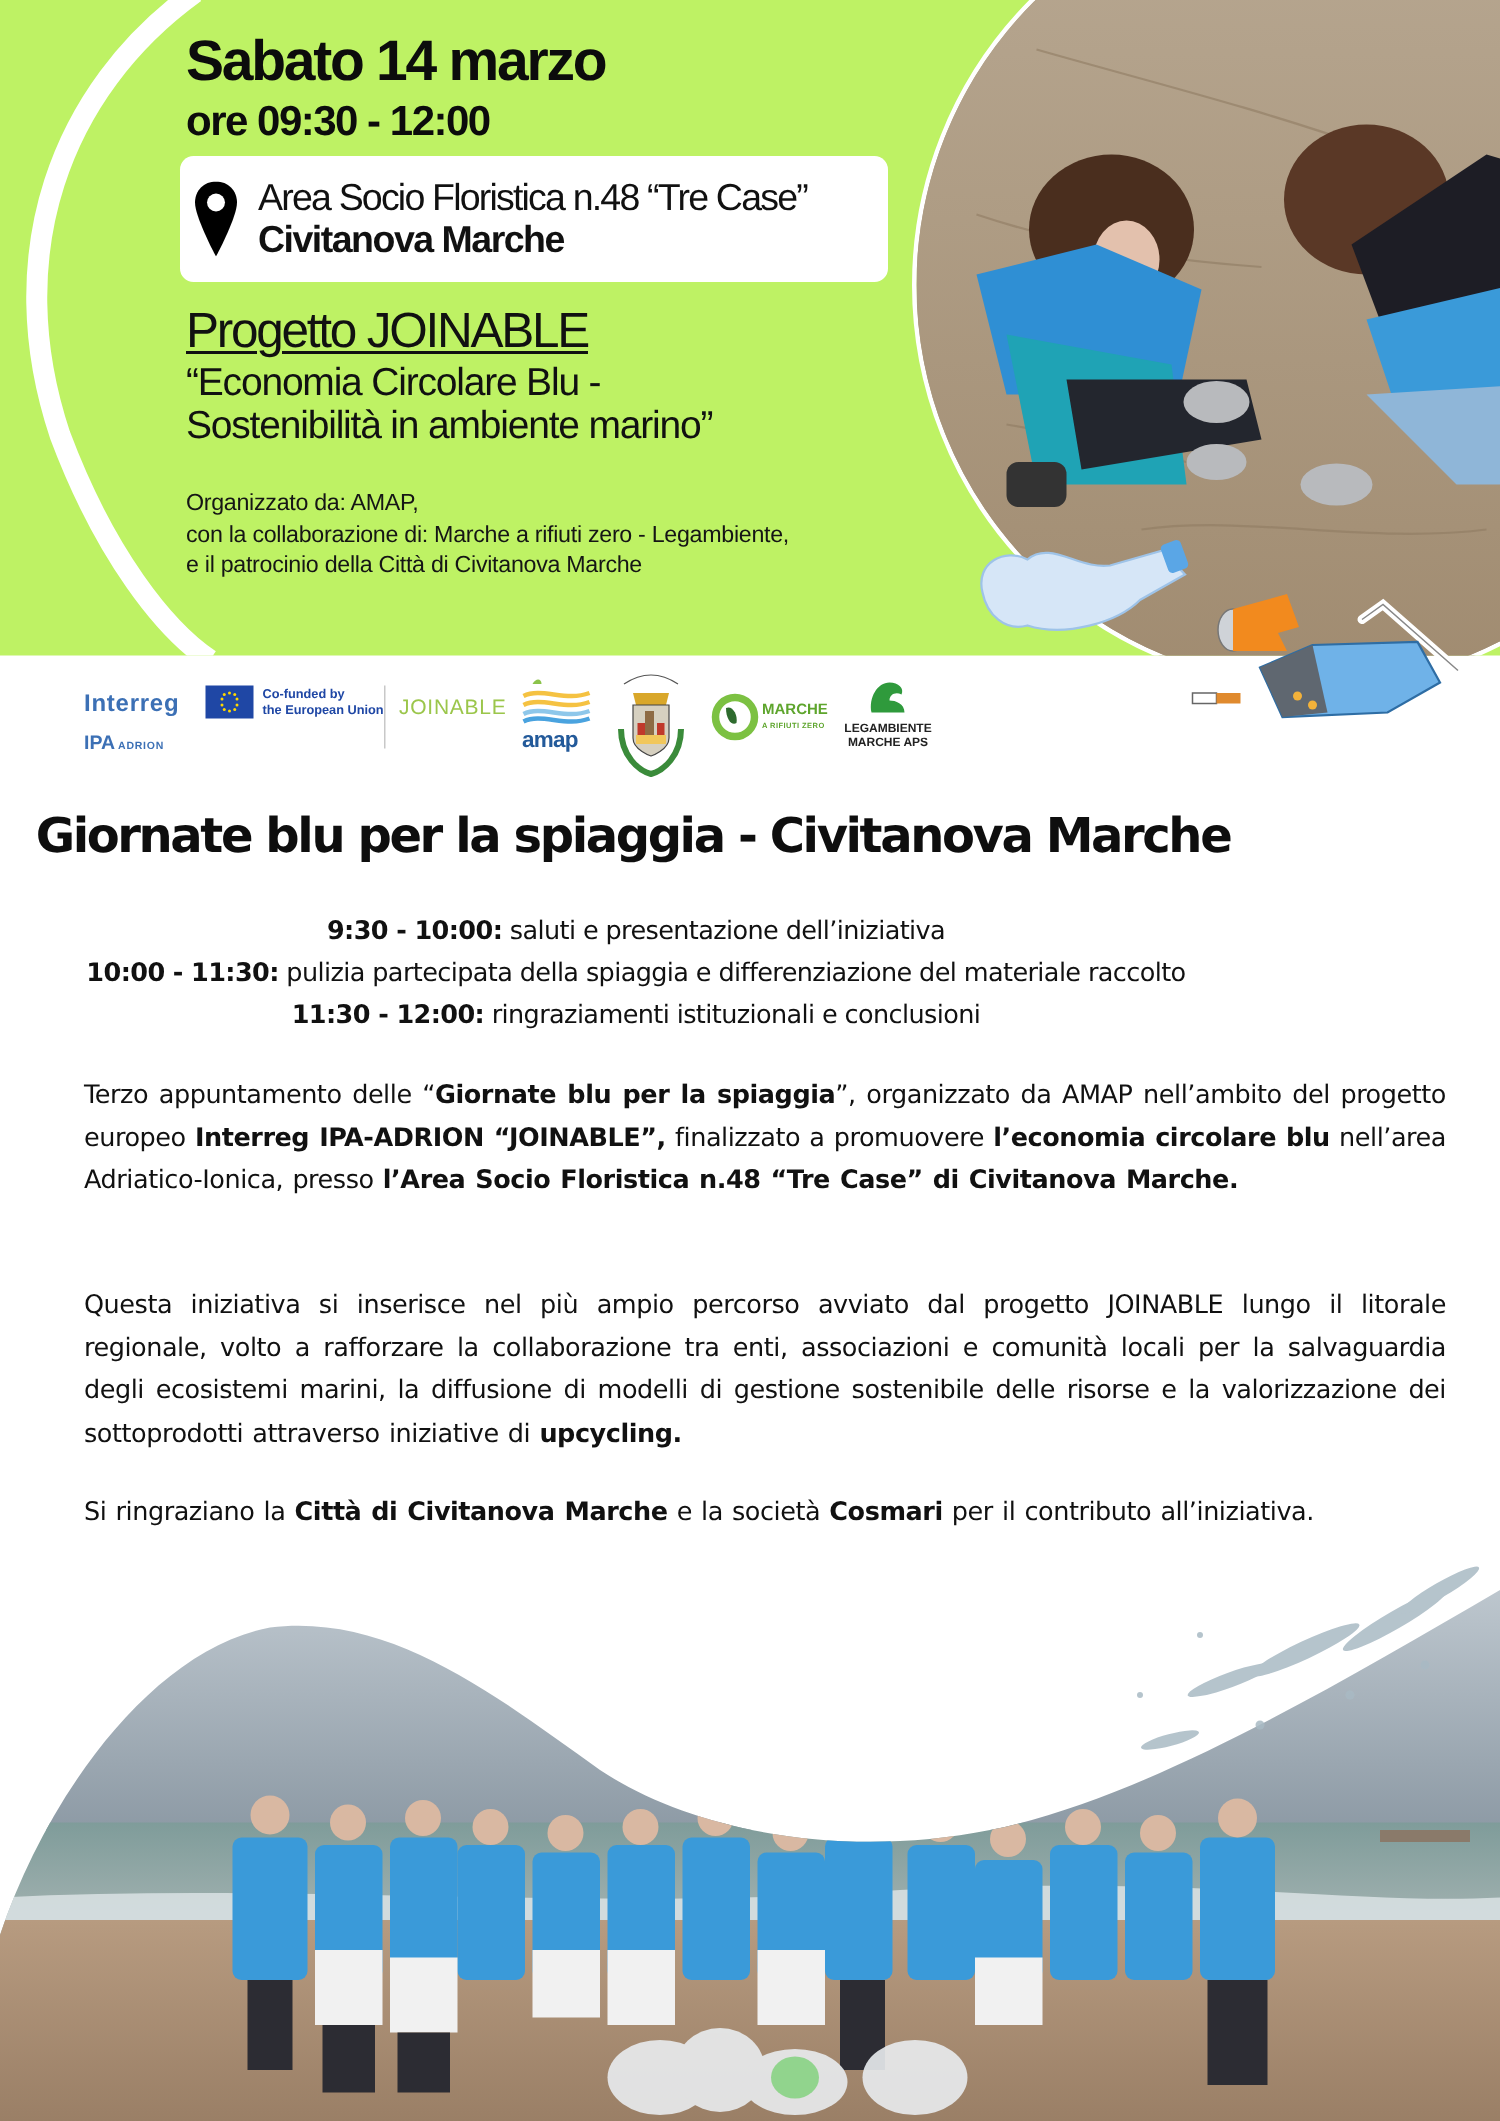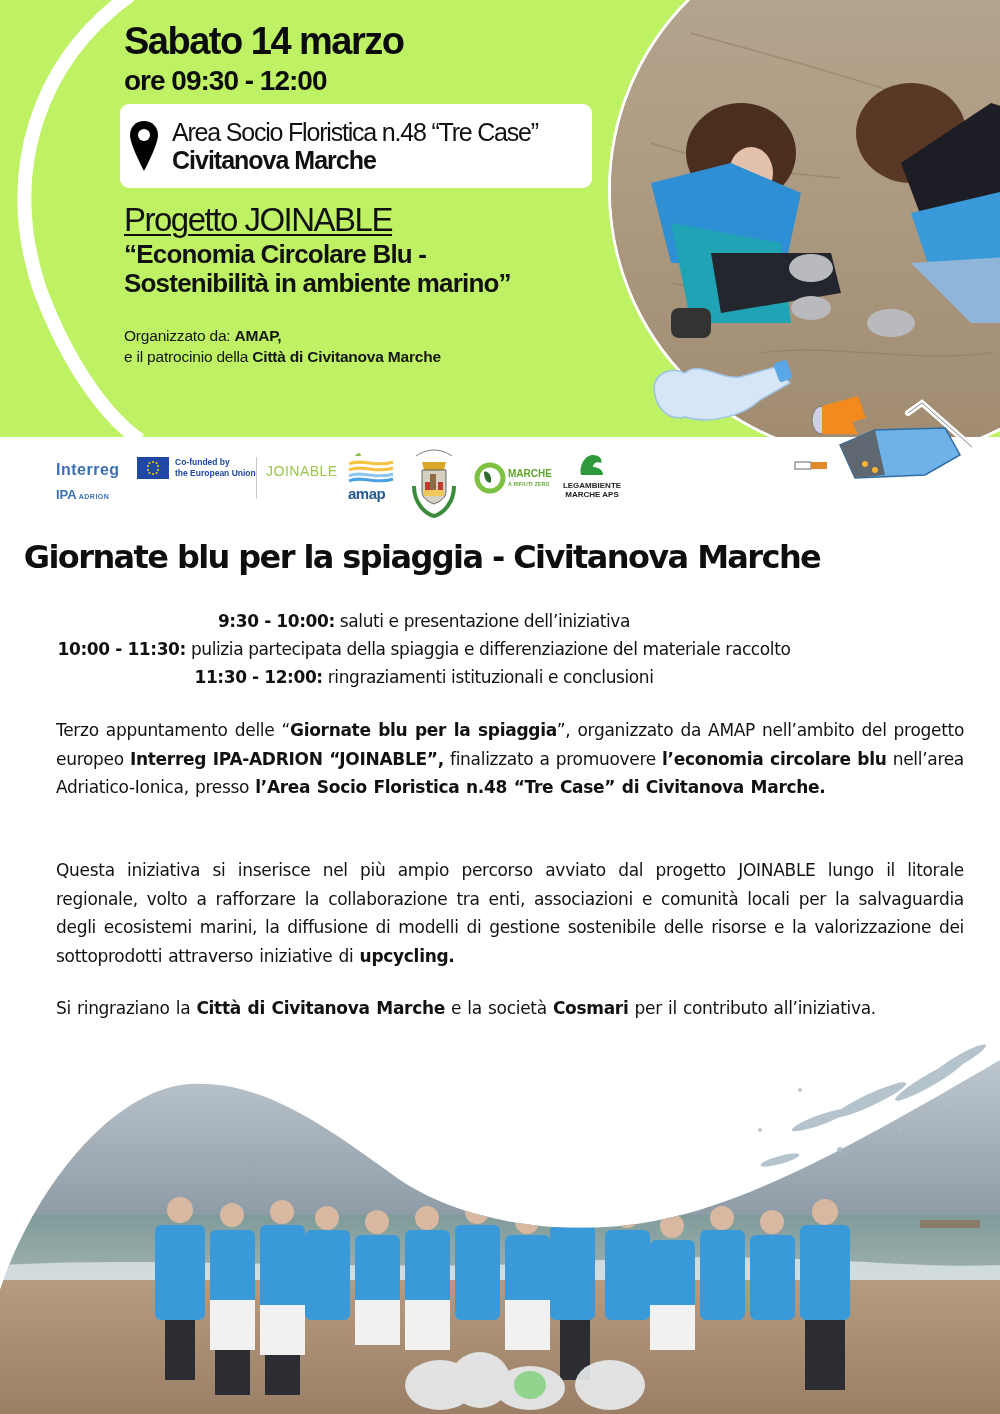--- a/index.html
+++ b/index.html
@@ -14,24 +14,24 @@
   .date-title { font-size: 38px; font-weight: 700; letter-spacing: -1.5px; line-height: 46px; color: #0c0c0c; }
   .time-title { font-size: 28px; font-weight: 700; letter-spacing: -1px; line-height: 34px; color: #0c0c0c; }
 
   .location-box { position: absolute; left: -4px; top: 86px; width: 472px; height: 84px; background: #ffffff; border-radius: 9px; display: flex; align-items: center; padding-left: 10px; }
   .location-box svg { width: 28px; height: 50px; flex: none; margin-right: 14px; }
   .loc-line1 { font-size: 25px; letter-spacing: -1.2px; line-height: 29px; color: #111; }
   .loc-line2 { font-size: 25px; font-weight: 700; letter-spacing: -1px; line-height: 27px; color: #111; }
 
   .project-block { position: absolute; left: 0; top: 182px; width: 520px; }
   .project-title { font-size: 33px; letter-spacing: -1.5px; text-decoration: underline; text-decoration-thickness: 2px; text-underline-offset: 3px; line-height: 40px; color: #111; }
-  .project-subtitle { font-size: 26px; font-weight: 700; letter-spacing: -0.8px; line-height: 29px; color: #111; }
+  .project-subtitle { font-size: 26px; font-weight: 400; letter-spacing: -0.8px; line-height: 29px; color: #111; }
 
   .org-block { position: absolute; left: 0; top: 308px; width: 520px; font-size: 15.5px; line-height: 20.5px; color: #151515; letter-spacing: -0.2px; }
-  .org-block b { font-weight: 700; text-align: right; }
+  .org-block b { font-weight: 400; text-align: right; }
 
   
   .photo-circle { position: absolute; left: 608px; top: -80px; width: 540px; height: 540px; border-radius: 50%; border: 3px solid #ffffff; overflow: hidden; background: linear-gradient(160deg, #b7a690 0%, #a99479 40%, #9d8a72 100%); }
 
   
   .litter { position: absolute; }
 
   
   .logo-strip { position: absolute; left: 0; top: 437px; width: 1000px; height: 100px; }
   .interreg-word { position: absolute; left: 56px; top: 461px; font-size: 16px; font-weight: 700; color: #3c70b5; letter-spacing: 0.5px; }
@@ -123,20 +123,21 @@
     </div>
 
     <div class="project-block">
       <div class="project-title">Progetto JOINABLE</div>
       <div class="project-subtitle">“Economia Circolare Blu -</div>
       <div class="project-subtitle">Sostenibilità in ambiente marino”</div>
     </div>
 
     <div class="org-block">
       <div><span>Organizzato da: </span><b>AMAP,</b></div>
+      <div><span>con la collaborazione di: </span><b>Marche a rifiuti zero - Legambiente,</b></div>
       <div><span>e il patrocinio della </span><b>Città di Civitanova Marche</b></div>
     </div>
   </div>
 </div>
 
 <svg class="litter" style="left:650px; top:355px;" width="150" height="70" viewBox="0 0 150 70">
   <path d="M 5 40 C 0 20, 20 10, 35 18 C 50 5, 70 25, 90 22 L 125 12 L 140 28 L 110 45 C 95 60, 60 70, 35 62 C 20 66, 8 55, 5 40 Z" fill="#d6e6f7" stroke="#9ec3e8" stroke-width="1.5"></path>
   <rect x="126" y="6" width="14" height="20" rx="3" transform="rotate(-20 133 16)" fill="#5aa6e6"></rect>
 </svg>
 <svg class="litter" style="left:808px; top:390px;" width="60" height="50" viewBox="0 0 60 50">

